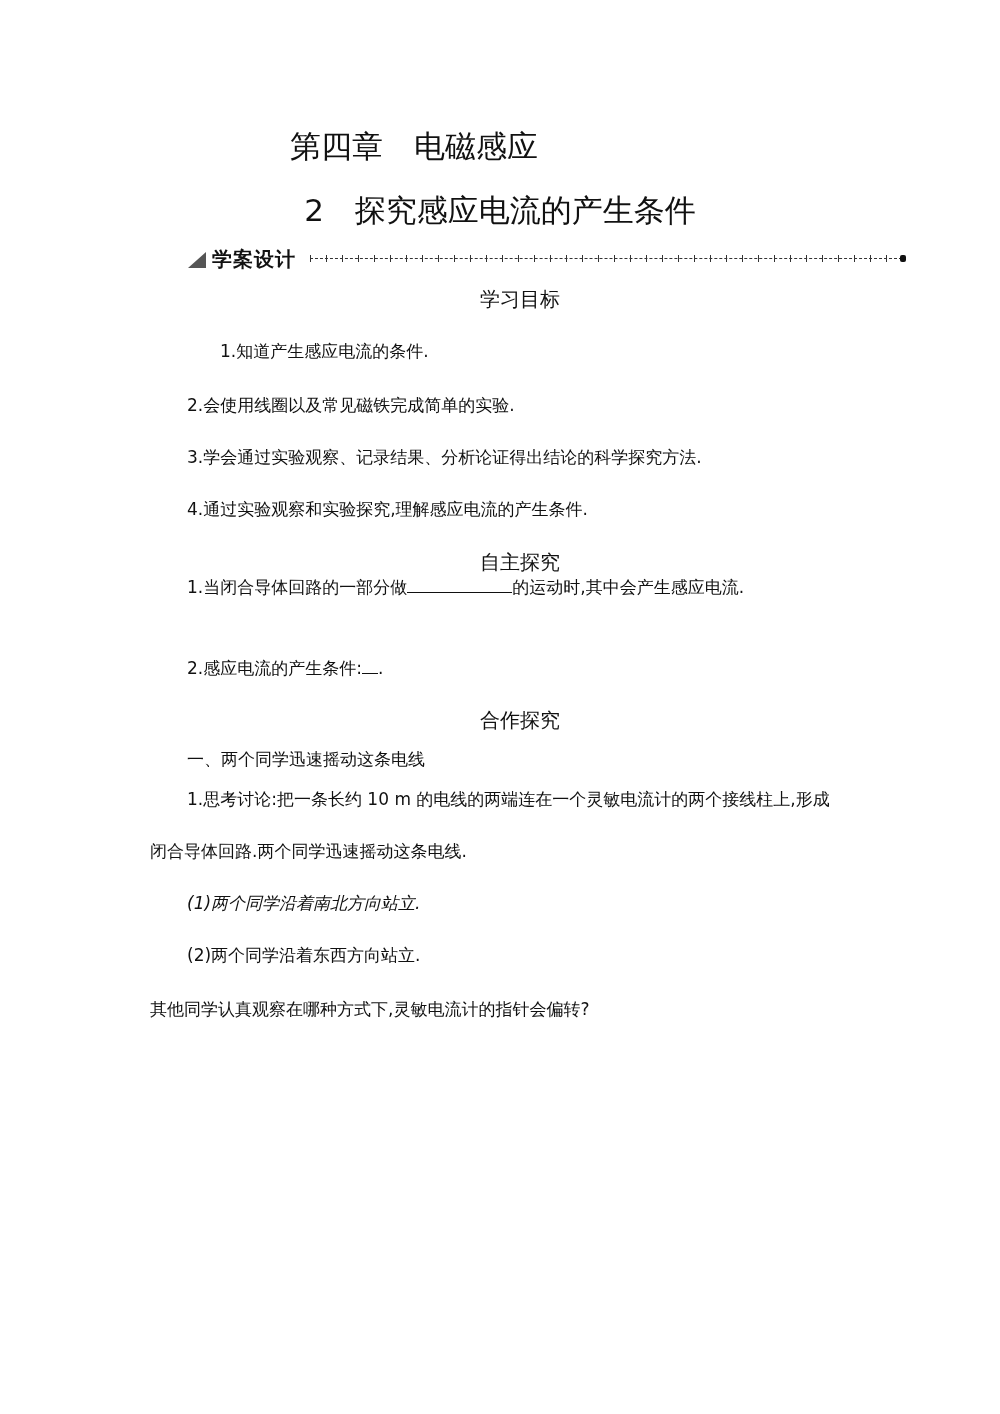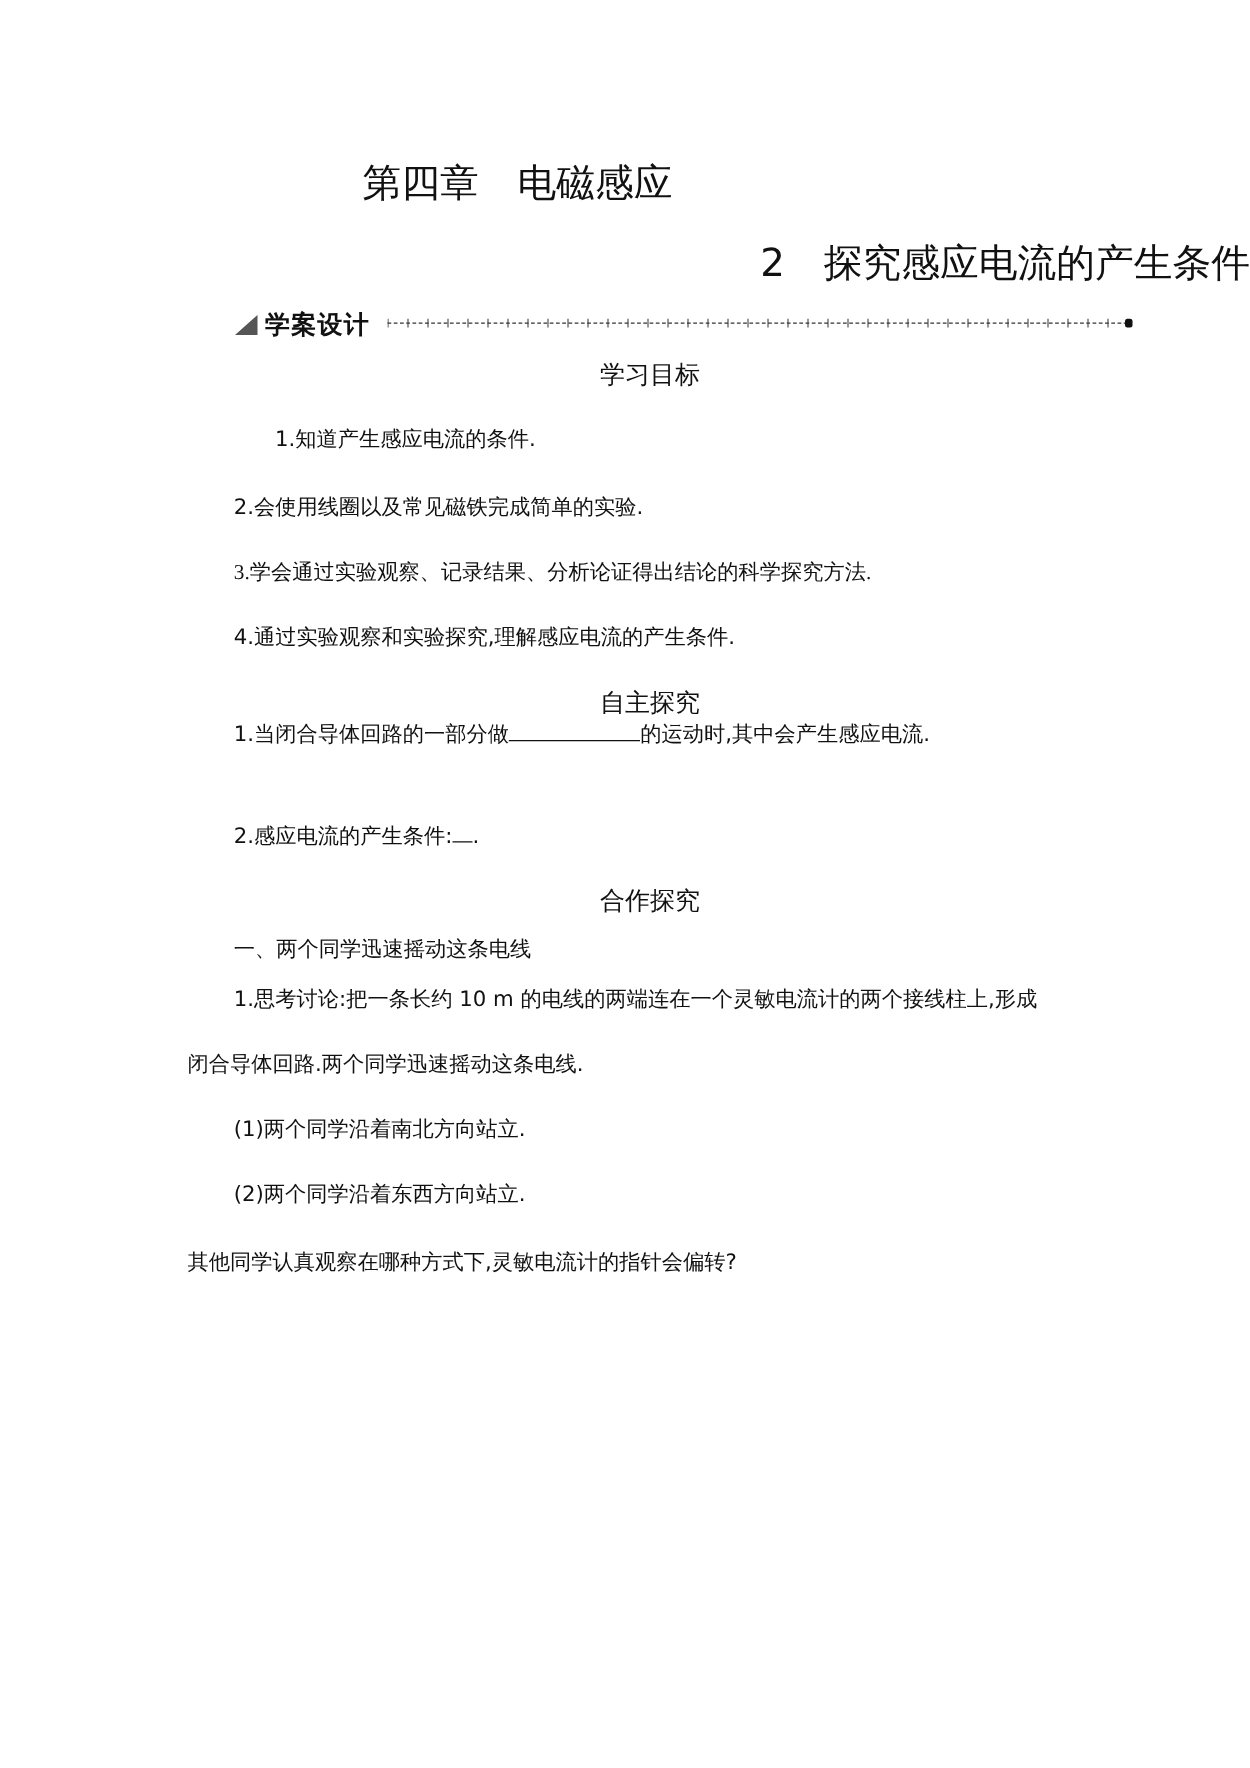--- a/index.html
+++ b/index.html
@@ -1,19 +1,19 @@
 <!DOCTYPE html>
 <html><head>
 <meta charset="utf-8">
 <style>
   html, body { margin: 0; padding: 0; background: #ffffff; }
   body { width: 1000px; height: 1414px; position: relative; font-family: "DejaVu Sans", "Liberation Sans", sans-serif; color: #111; }
   .abs { position: absolute; white-space: nowrap; }
   .chapter-title { top: 126px; left: 0; width: 828px; text-align: center; font-size: 31px; letter-spacing: 0px; }
-  .lesson-title { top: 190px; left: 0; width: 1000px; text-align: right; font-size: 31px; }
+  .lesson-title { top: 190px; left: 0; width: 1000px; text-align: center; font-size: 31px; }
   .design-bar { top: 246px; left: 188px; width: 718px; height: 26px; }
   .design-bar .tri { position: absolute; left: 0; top: 6px; width: 0; height: 0; border-left: 18px solid transparent; border-bottom: 16px solid #555; }
   .design-bar .label { position: absolute; left: 24px; top: 0; font-size: 20px; font-weight: bold; letter-spacing: 1px; }
   .design-bar .dots { position: absolute; left: 122px; right: 4px; top: 12px; height: 0; border-top: 1px dashed #333; }
   .design-bar .dots-ticks { position: absolute; left: 122px; right: 4px; top: 9px; height: 7px;
      background-image: linear-gradient(to right, #333 1px, transparent 1px); background-size: 16px 7px; }
   .design-bar .end-dot { position: absolute; right: 0; top: 9px; width: 6px; height: 7px; background: #111; border-radius: 2px; }
   .section-heading { left: 0; width: 1040px; text-align: center; font-size: 20px; }
   .item { font-size: 17px; }
   .blank-long { display: inline-block; width: 105px; border-bottom: 1px solid #111; height: 16px; vertical-align: baseline; }
@@ -29,30 +29,30 @@
   <span class="tri"></span>
   <span class="label">学案设计</span>
   <span class="dots"></span>
   <span class="dots-ticks"></span>
   <span class="end-dot"></span>
 </div>
 
 <div class="abs section-heading" style="top:286px;">学习目标</div>
 <div class="abs item" style="top:340px; left:187px;margin-left:33px;">1.知道产生感应电流的条件.</div>
 <div class="abs item" style="top:394px; left:187px;">2.会使用线圈以及常见磁铁完成简单的实验.</div>
-<div class="abs item" style="top:446px; left:187px;font-family:Liberation Serif, serif;">3.学会通过实验观察、记录结果、分析论证得出结论的科学探究方法.</div>
+<div class="abs item" style="top:446px; left:187px;">3.学会通过实验观察、记录结果、分析论证得出结论的科学探究方法.</div>
 <div class="abs item" style="top:498px; left:187px;">4.通过实验观察和实验探究,理解感应电流的产生条件.</div>
 
 <div class="abs section-heading" style="top:549px;">自主探究</div>
 <div class="abs item" style="top:576px; left:187px;text-align:center;">
   <span>1.当闭合导体回路的一部分做</span><span class="blank-long"></span><span>的运动时,其中会产生感应电流.</span>
 </div>
 <div class="abs item" style="top:657px; left:187px;">
   <span>2.感应电流的产生条件:</span><span class="blank-short"></span><span>.</span>
 </div>
 
 <div class="abs section-heading" style="top:707px;">合作探究</div>
 <div class="abs item" style="top:748px; left:187px;">一、两个同学迅速摇动这条电线</div>
 <div class="abs item" style="top:788px; left:187px;">1.思考讨论:把一条长约 10 m 的电线的两端连在一个灵敏电流计的两个接线柱上,形成</div>
 <div class="abs item" style="top:840px; left:150px;">闭合导体回路.两个同学迅速摇动这条电线.</div>
-<div class="abs item" style="top:892px; left:187px;">(1)两个同学沿着南北方向站立.</div>
+<div class="abs item" style="top:892px; left:187px;font-style:italic;">(1)两个同学沿着南北方向站立.</div>
 <div class="abs item" style="top:944px; left:187px;">(2)两个同学沿着东西方向站立.</div>
 <div class="abs item" style="top:998px; left:150px;">其他同学认真观察在哪种方式下,灵敏电流计的指针会偏转?</div>
 
 </body></html>

